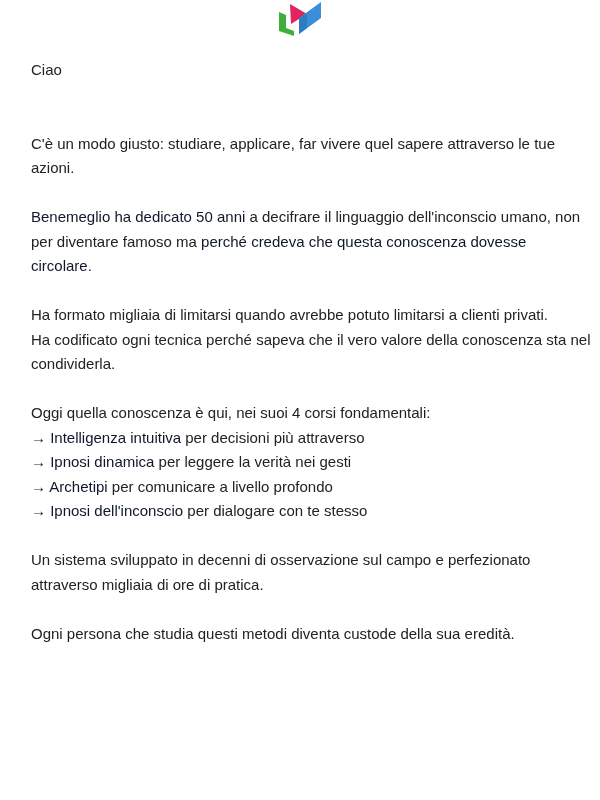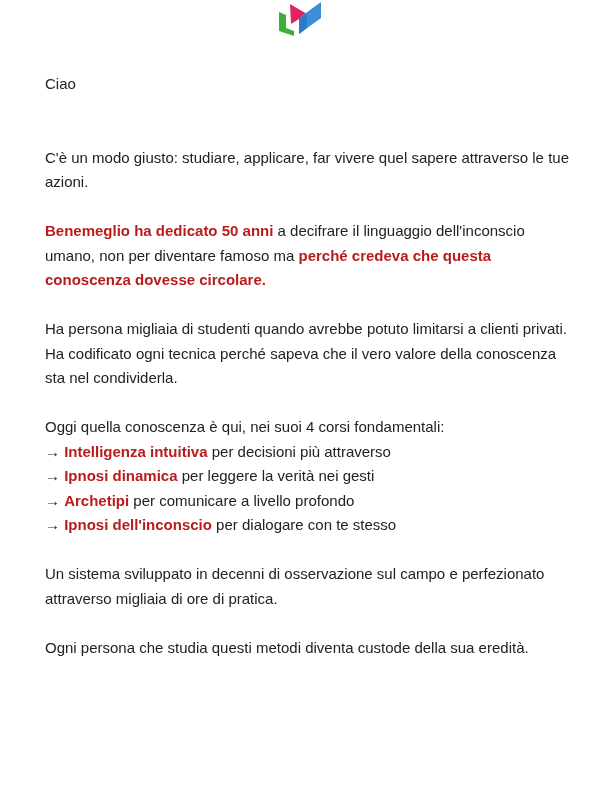--- a/index.html
+++ b/index.html
@@ -24,25 +24,25 @@
       height: 36px;
     }
     .content {
       position: absolute;
       left: 31px;
       top: 58px;
       width: 560px;
       line-height: 24.5px;
     }
     .para {
-      margin: 14px;
+      margin: 0;
     }
     .greeting { margin-bottom: 49px; }
     .gap { margin-bottom: 24.5px; }
-    b { font-weight: bold; color: #b91c1c; }
+    b { font-weight: normal; color: #0f172a; }
     .line { display: block; }
   </style>
 </head>
 <body>
 
 <svg class="logo" viewBox="0 0 46 36">
 
   <polygon points="2,12 9,15 9,28 17,31 17,36 2,31" fill="#3fae3a"></polygon>
 
   <polygon points="13,4 30,14 14,24" fill="#e0245e"></polygon>
@@ -53,21 +53,21 @@
 
 <div class="content">
   <p class="para greeting">Ciao</p>
 
 
   <p class="para gap">C'è un modo giusto: studiare, applicare, far vivere quel sapere attraverso le tue azioni.</p>
 
   <p class="para gap"><b>Benemeglio ha dedicato 50 anni</b><span> a decifrare il linguaggio dell'inconscio umano, non per diventare famoso ma </span><b>perché credeva che questa conoscenza dovesse circolare.</b></p>
 
   <p class="para gap">
-    <span class="line">Ha persona migliaia di studenti quando avrebbe potuto limitarsi a clienti privati.</span>
+    <span class="line">Ha formato migliaia di limitarsi quando avrebbe potuto limitarsi a clienti privati.</span>
     <span class="line">Ha codificato ogni tecnica perché sapeva che il vero valore della conoscenza sta nel condividerla.</span>
   </p>
 
   <p class="para gap">
     <span class="line">Oggi quella conoscenza è qui, nei suoi 4 corsi fondamentali:</span>
     <span class="line"><span>→ </span><b>Intelligenza intuitiva</b><span> per decisioni più attraverso</span></span>
     <span class="line"><span>→ </span><b>Ipnosi dinamica</b><span> per leggere la verità nei gesti</span></span>
     <span class="line"><span>→ </span><b>Archetipi</b><span> per comunicare a livello profondo</span></span>
     <span class="line"><span>→ </span><b>Ipnosi dell'inconscio</b><span> per dialogare con te stesso</span></span>
   </p>

